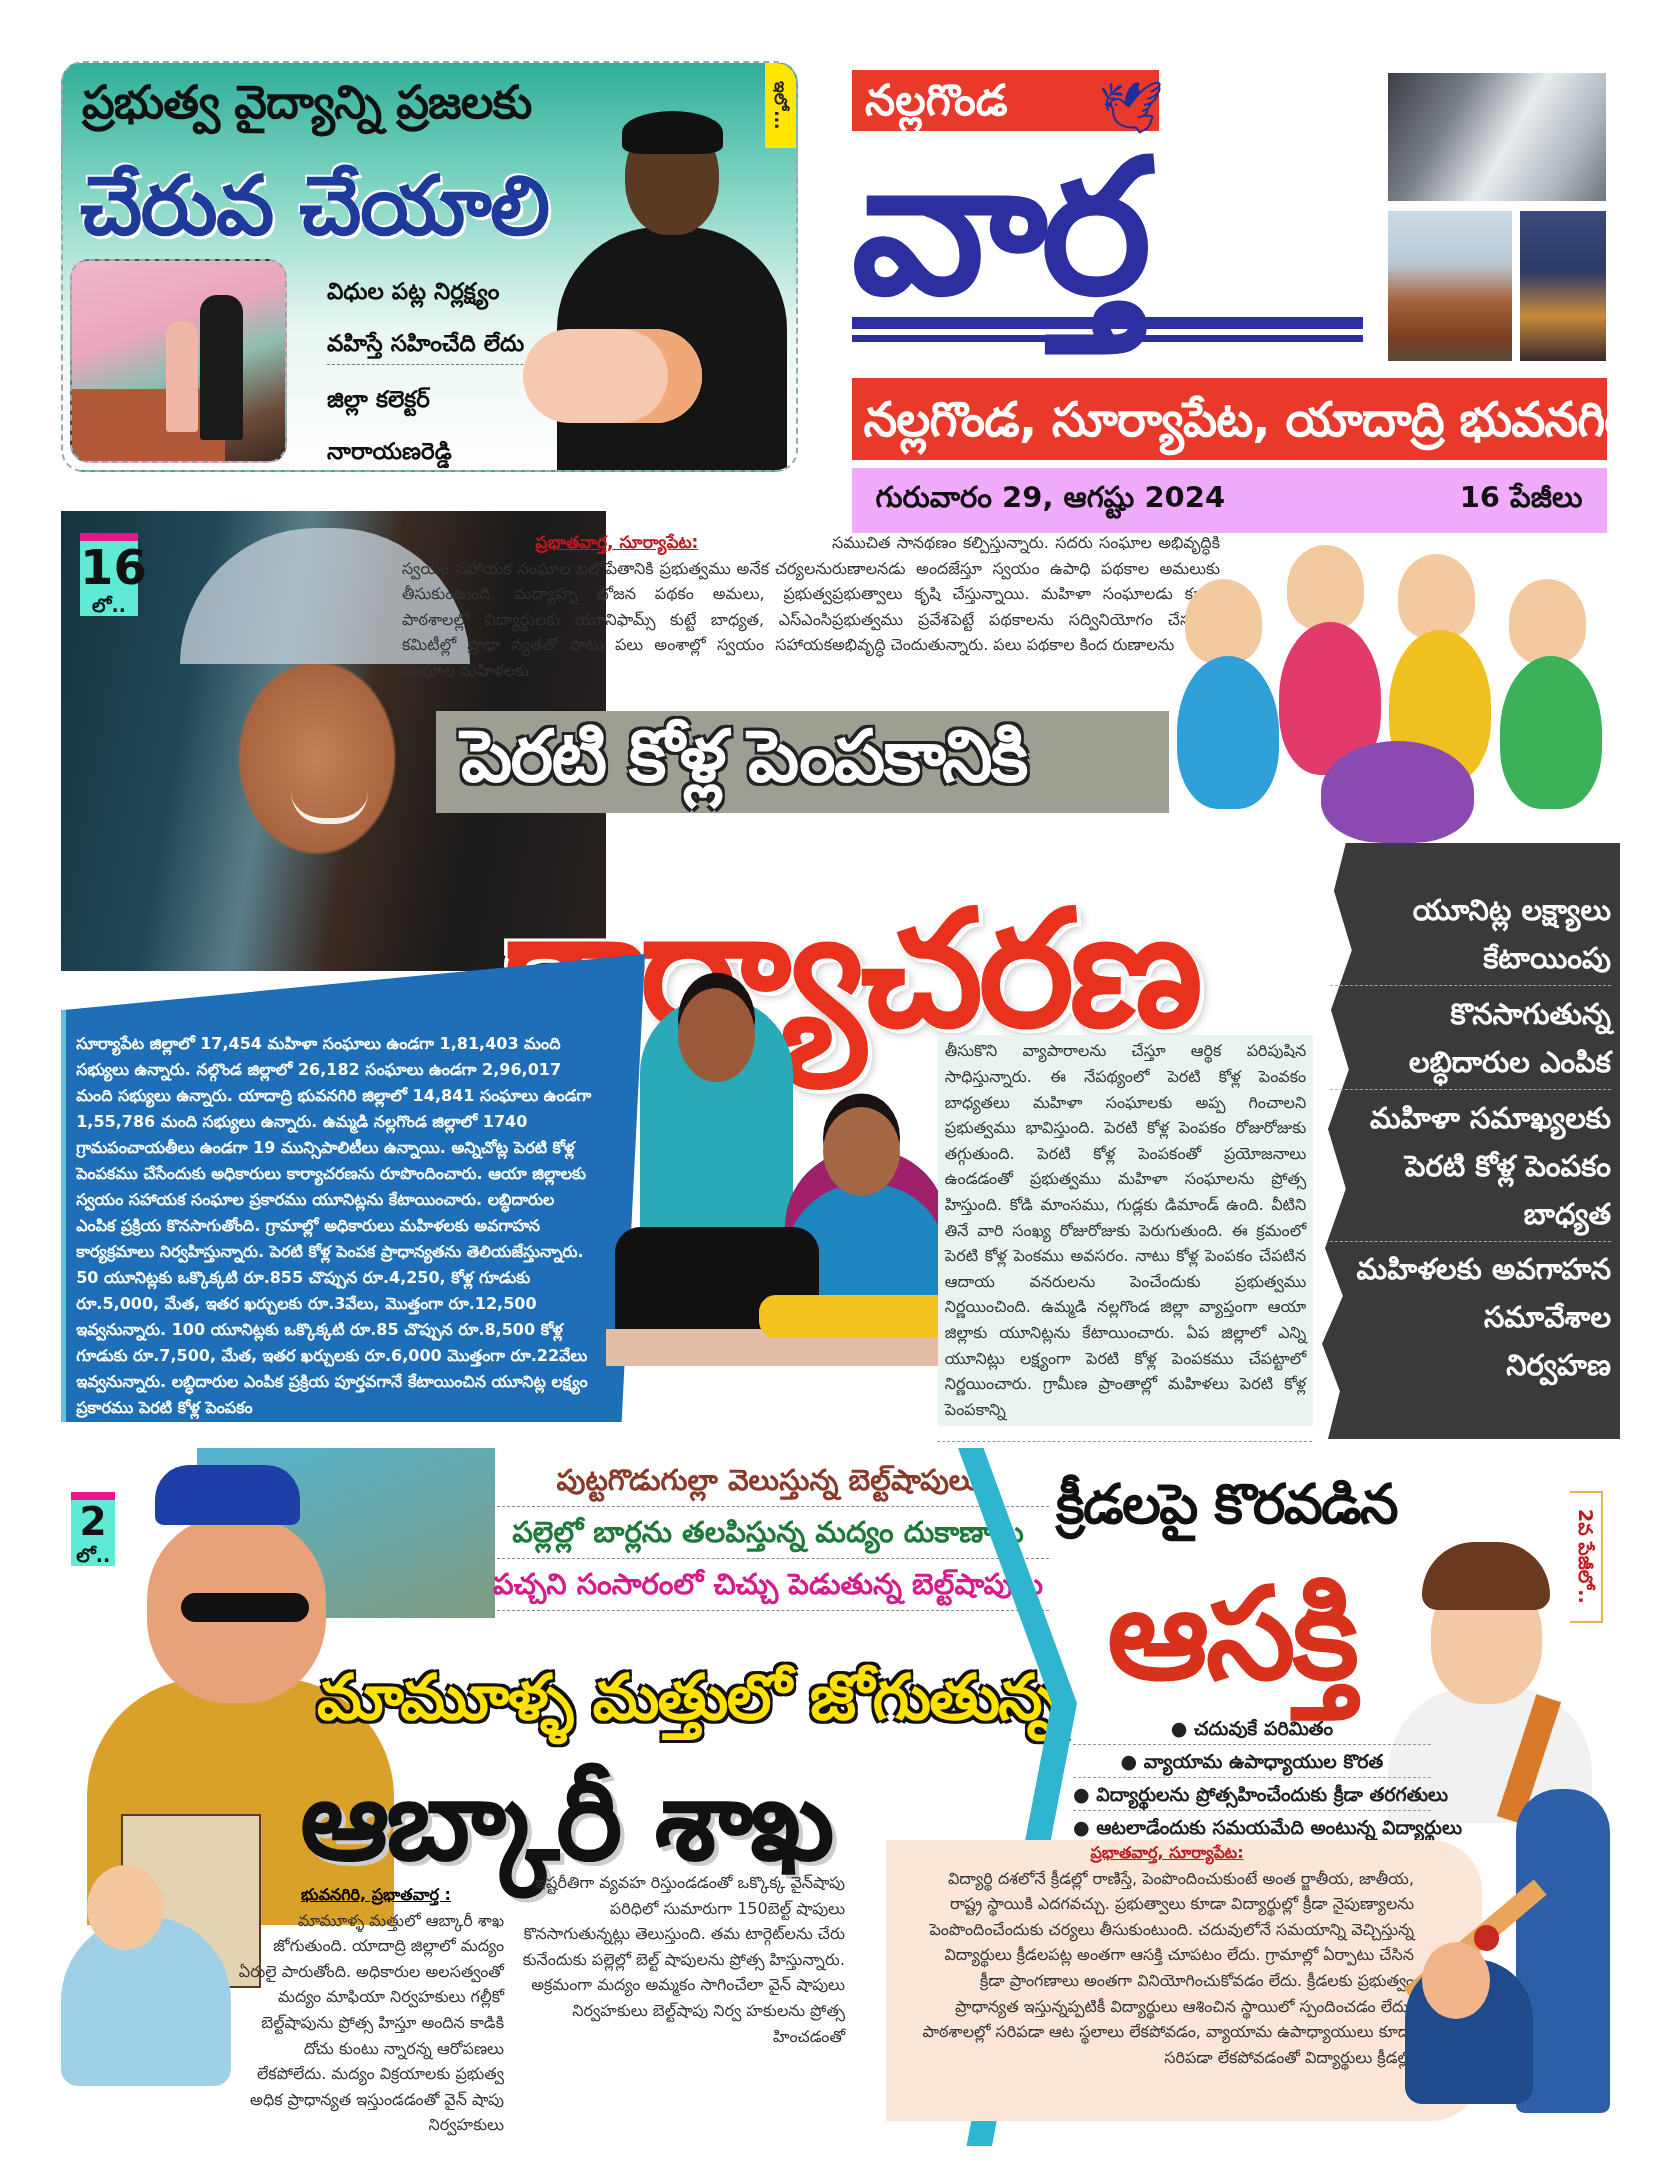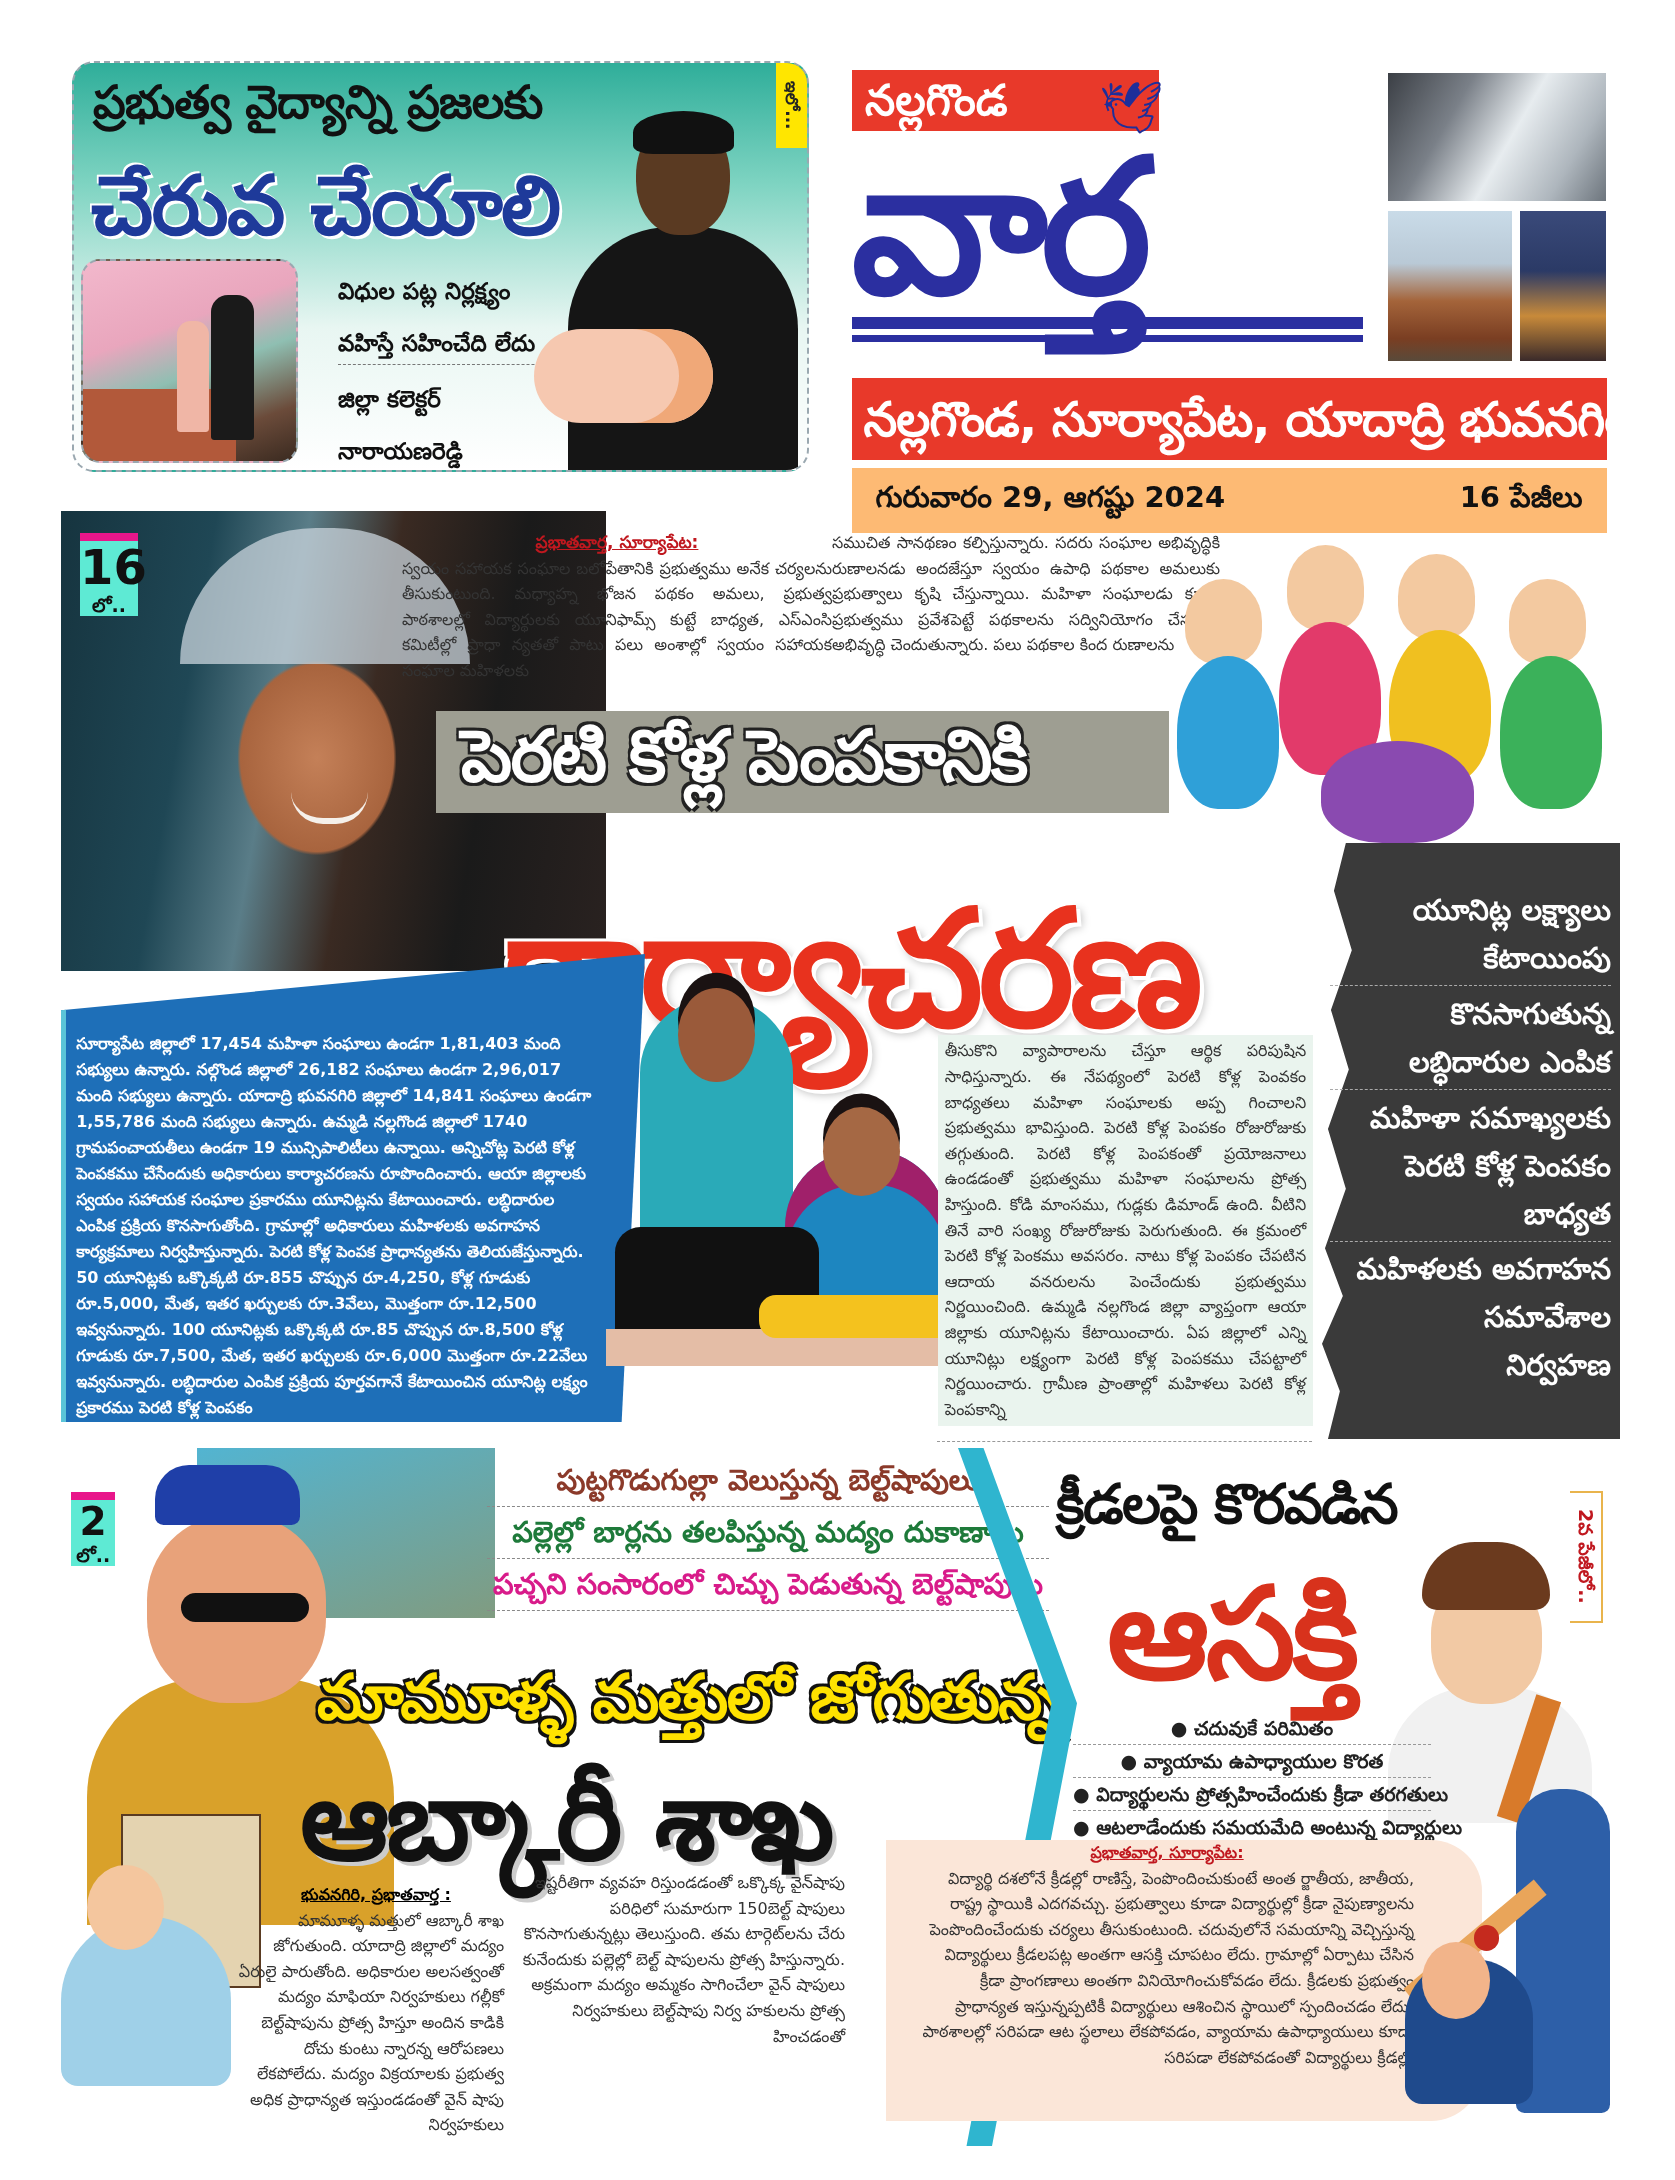--- a/index.html
+++ b/index.html
@@ -1,21 +1,21 @@
 <!DOCTYPE html>
 <html style="font-size:13.6px"><head>
 <meta charset="utf-8">
 <style>
   html, body { margin: 0; padding: 0; background: #ffffff; }
   body { width: 1675px; height: 2181px; position: relative; overflow: hidden;
          font-family: "DejaVu Sans", "Liberation Sans", sans-serif; color: #222; }
   .abs { position: absolute; }
 
   
-  .teaser { left: 72px; top: 61px; width: 733px; height: 407px; border: 2.6px dashed #9aa8b0; border-radius: 22px;
+  .teaser { left: 61px; top: 61px; width: 733px; height: 407px; border: 2.6px dashed #9aa8b0; border-radius: 22px;
             background: linear-gradient(180deg, #2fae9a 0%, #7fd4c2 30%, #e8f6f2 65%, #ffffff 100%); overflow: hidden; }
   .teaser .kicker { position: absolute; left: 19px; top: 12px; font-size: 46px; font-weight: 700; color: #111;
                     letter-spacing: -0.9px; }
   .teaser .headline { position: absolute; left: 17px; top: 95px; font-size: 82px; font-weight: 900; color: #1e3a9a;
                       text-shadow: 2.6px 2.6px 0 #fff, -1.7px -1.7px 0 #fff; letter-spacing: -1.7px; }
   .teaser .side-tag { position: absolute; right: 0; top: 0; width: 31px; height: 85px; background: #ffe600;
                       writing-mode: vertical-rl; font-size: 17px; font-weight: 700; text-align: center; line-height: 31px; }
   .teaser .photo-hosp { position: absolute; left: 6.8px; top: 196px; width: 213px; height: 200px; border: 2.6px dashed #9aa8b0;
                         border-radius: 19px; overflow: hidden;
                         background: linear-gradient(160deg, #f2b8cc 0%, #e9a6bd 35%, #8fbfb2 55%, #6b4b3a 80%, #3a2a20 100%); }
@@ -44,21 +44,21 @@
   .masthead .logo-underline2 { position: absolute; left: 8.5px; top: 274px; width: 511px; height: 6.8px; background: #2b2fa0; }
   .masthead .photo-dam { position: absolute; left: 545px; top: 12px; width: 218px; height: 128px;
                          background: linear-gradient(120deg, #3b3f45 0%, #7a8088 30%, #e7ecef 55%, #aeb6bd 80%, #6d757d 100%); }
   .masthead .photo-temple { position: absolute; left: 545px; top: 150px; width: 124px; height: 150px;
                             background: linear-gradient(180deg, #c9dbe8 0%, #b9c9d6 35%, #a4643a 60%, #7a3e22 85%, #594a3a 100%); }
   .masthead .photo-city { position: absolute; left: 677px; top: 150px; width: 86px; height: 150px;
                           background: linear-gradient(180deg, #3a4a7a 0%, #2b3a66 40%, #c88a3a 70%, #3a2a2a 100%); }
   .masthead .districts { position: absolute; left: 8.5px; top: 317px; width: 755px; height: 82px; background: #e8392a;
                          color: #fff; font-size: 48px; font-weight: 700; line-height: 82px; padding-left: 12px; box-sizing: border-box;
                          white-space: nowrap; letter-spacing: -0.9px; }
-  .masthead .dateband { position: absolute; left: 8.5px; top: 407px; width: 755px; height: 65px; background: #fdba74; }
+  .masthead .dateband { position: absolute; left: 8.5px; top: 407px; width: 755px; height: 65px; background: #f0abfc; }
   .masthead .dateband .date { position: absolute; left: 24px; top: 12px; font-size: 29px; font-weight: 700; color: #111; }
   .masthead .dateband .pages { position: absolute; right: 24px; top: 12px; font-size: 29px; font-weight: 700; color: #111; }
 
   
   .main { left: 61px; top: 511px; width: 1559px; height: 928px; }
   .badge { position: absolute; width: 58px; background: #5eead4; border-top: 8.5px solid #e8168a; text-align: center; }
   .badge .num { font-size: 48px; font-weight: 900; line-height: 53px; color: #111; }
   .badge .suffix { font-size: 19px; font-weight: 900; line-height: 22px; color: #111; }
 
   .main .girl-photo { position: absolute; left: 0; top: 0; width: 545px; height: 460px;

